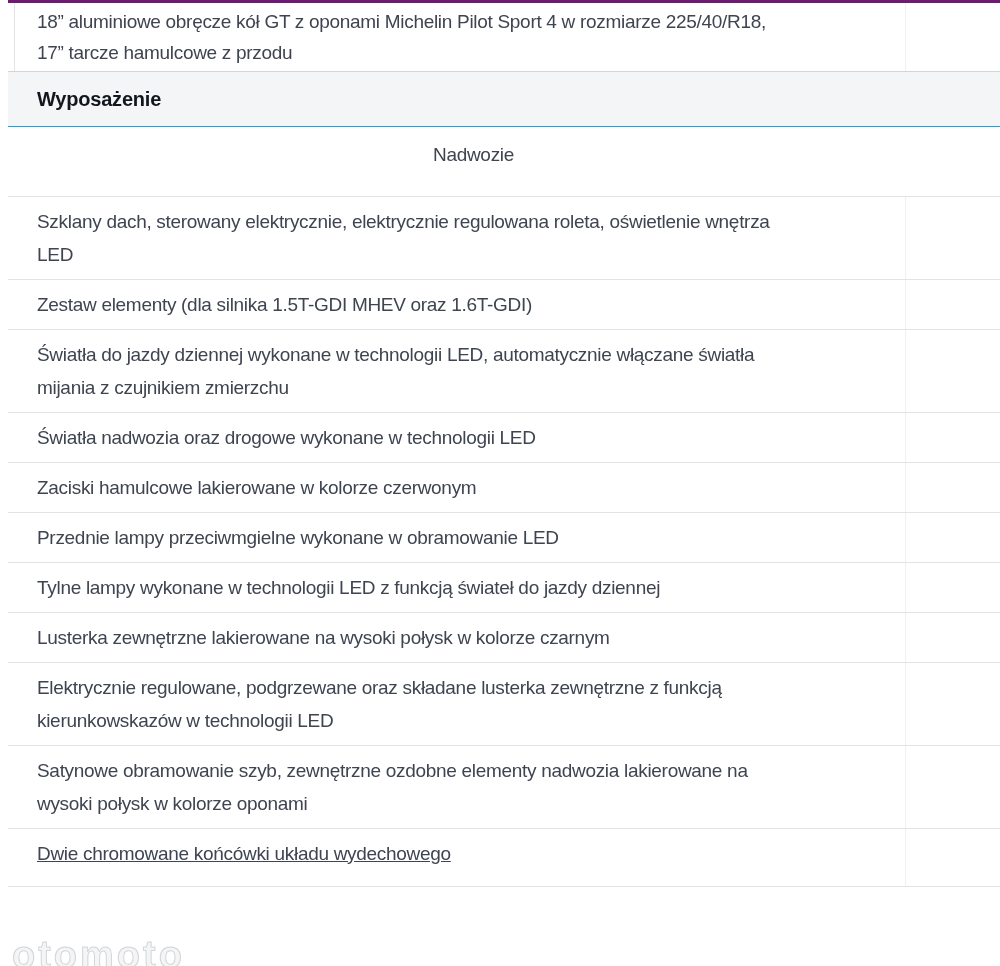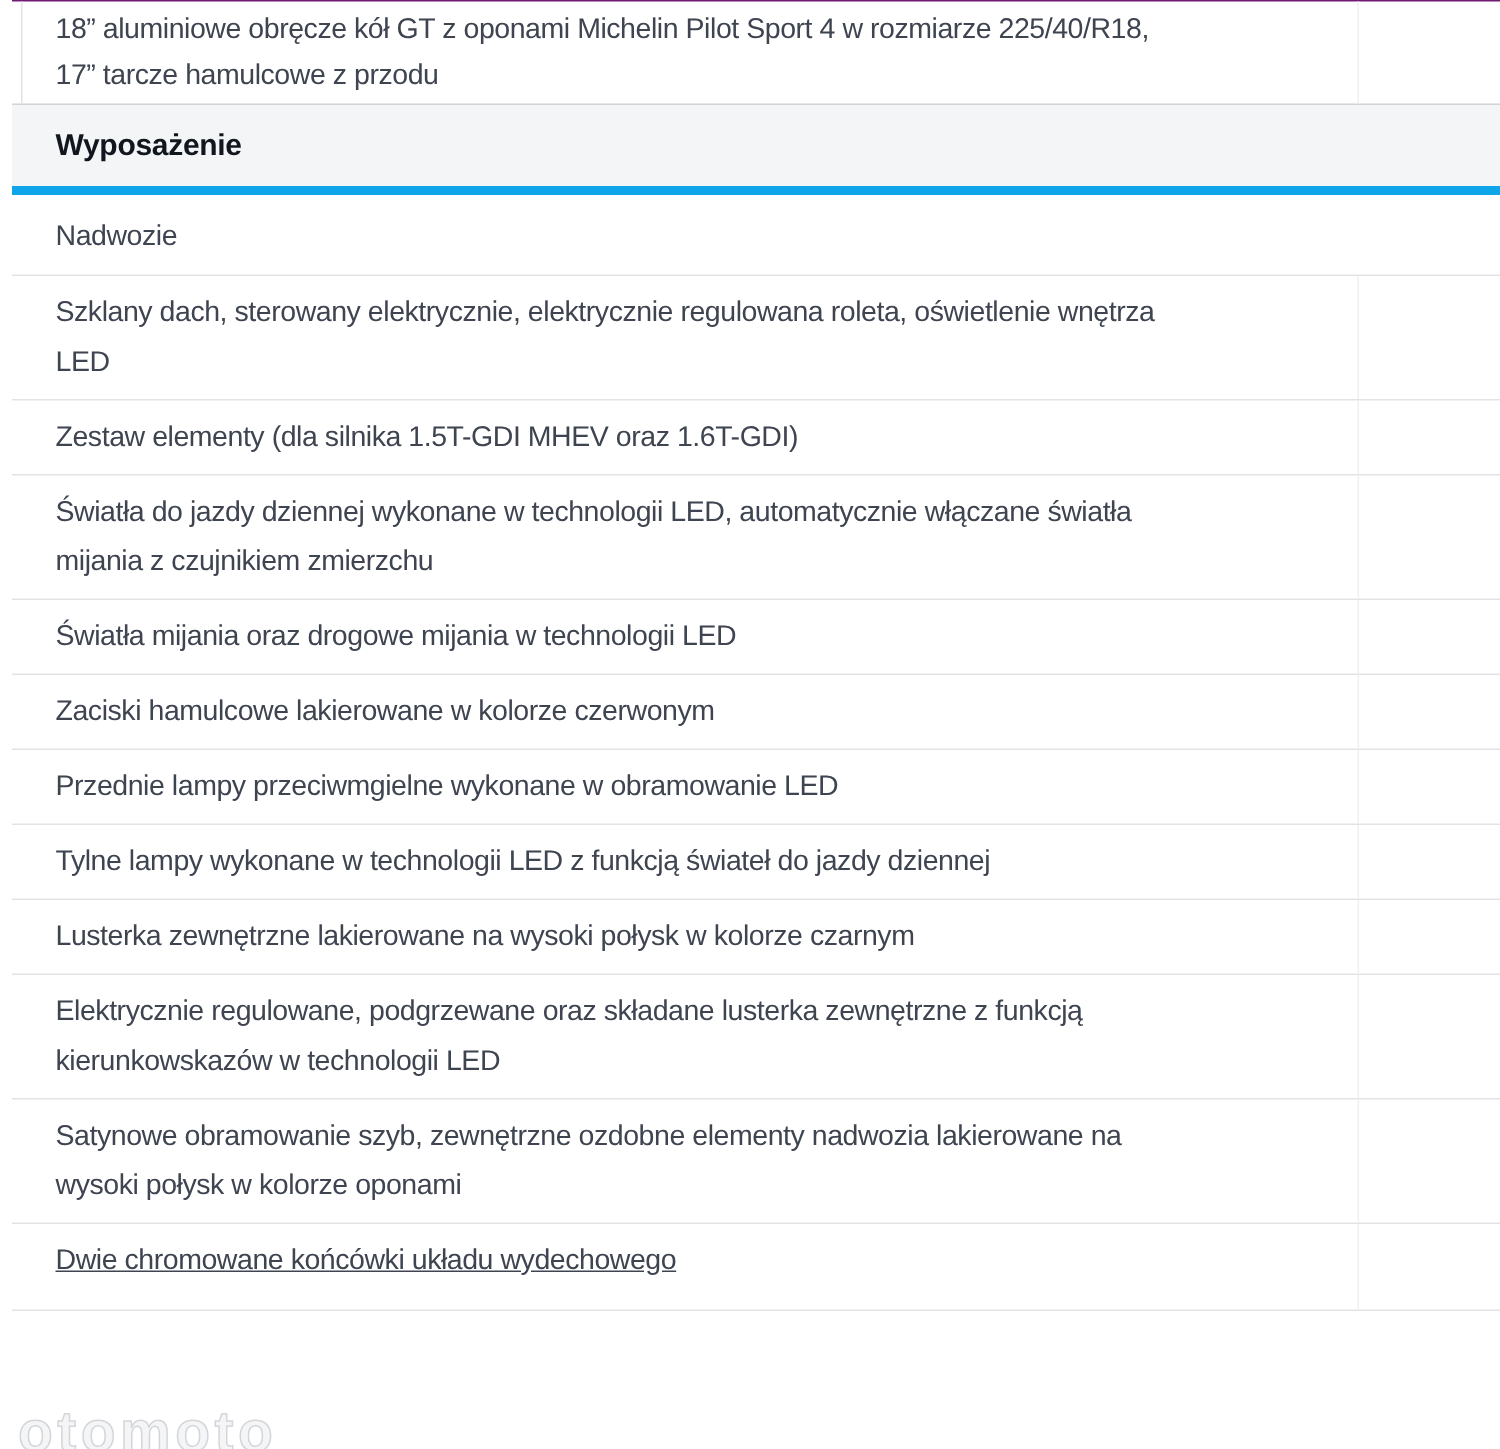--- a/index.html
+++ b/index.html
@@ -4,30 +4,30 @@
 <style>
   html,body{margin:0;padding:0;}
   body{
     width:1000px;height:966px;overflow:hidden;background:#ffffff;
     font-family:"Liberation Sans","DejaVu Sans",sans-serif;
     color:#3e4450;position:relative;
   }
   .container{position:absolute;left:8px;top:0;width:992px;}
   .cell-text{margin:0;white-space:pre-line;font-size:19px;line-height:33px;letter-spacing:-0.3px;}
   
-  .top-row{position:relative;height:65px;padding:3px 90px 0 29px;border-top:1px solid #701a75;}
+  .top-row{position:relative;height:65px;padding:3px 90px 0 29px;border-top:3px solid #701a75;}
   .top-row .cell-text{line-height:31px;}
   .left-vline{position:absolute;left:6px;top:0;width:1px;height:100%;background:#e3e3e5;}
   
-  .band{background:#f4f5f6;border-top:1px solid #d2d4d6;border-bottom:6px solid #0ea5e9;
+  .band{background:#f4f5f6;border-top:1px solid #d2d4d6;border-bottom:1px solid #0ea5e9;
         padding:15px 0 15px 29px;}
   .band h2{margin:0;font-size:20px;line-height:24px;font-weight:bold;color:#11161f;letter-spacing:-0.2px;}
   
   .row{position:relative;border-bottom:1px solid #e2e3e5;padding:8px 90px 8px 29px;}
-  .row.category{padding-top:11px;padding-bottom:9px;}
+  .row.category{padding-top:11px;padding-bottom:25px;text-align:center;}
   .with-divider::after{content:"";position:absolute;left:897px;top:0;bottom:0;width:1px;background:#f0f0f3;}
   #features .row:last-child{padding-bottom:16px;text-decoration:underline;}
   
   .watermark{
     position:absolute;left:4px;top:934px;
     font-size:38px;font-weight:bold;letter-spacing:3px;
     color:rgba(220,221,225,0.30);
     -webkit-text-stroke:1px rgba(168,171,178,0.45);
     pointer-events:none;user-select:none;
   }
@@ -60,21 +60,21 @@
   <div class="row feature with-divider">
     <p class="cell-text">Zestaw elementy (dla silnika 1.5T-GDI MHEV oraz 1.6T-GDI)</p>
   </div>
 
   <div class="row feature with-divider">
     <p class="cell-text">Światła do jazdy dziennej wykonane w technologii LED, automatycznie włączane światła
 mijania z czujnikiem zmierzchu</p>
   </div>
 
   <div class="row feature with-divider">
-    <p class="cell-text">Światła mijania oraz drogowe mijania w technologii LED</p>
+    <p class="cell-text">Światła nadwozia oraz drogowe wykonane w technologii LED</p>
   </div>
 
 
   <div class="row feature with-divider">
     <p class="cell-text">Zaciski hamulcowe lakierowane w kolorze czerwonym</p>
   </div>
 
   <div class="row feature with-divider">
     <p class="cell-text">Przednie lampy przeciwmgielne wykonane w obramowanie LED</p>
   </div>

